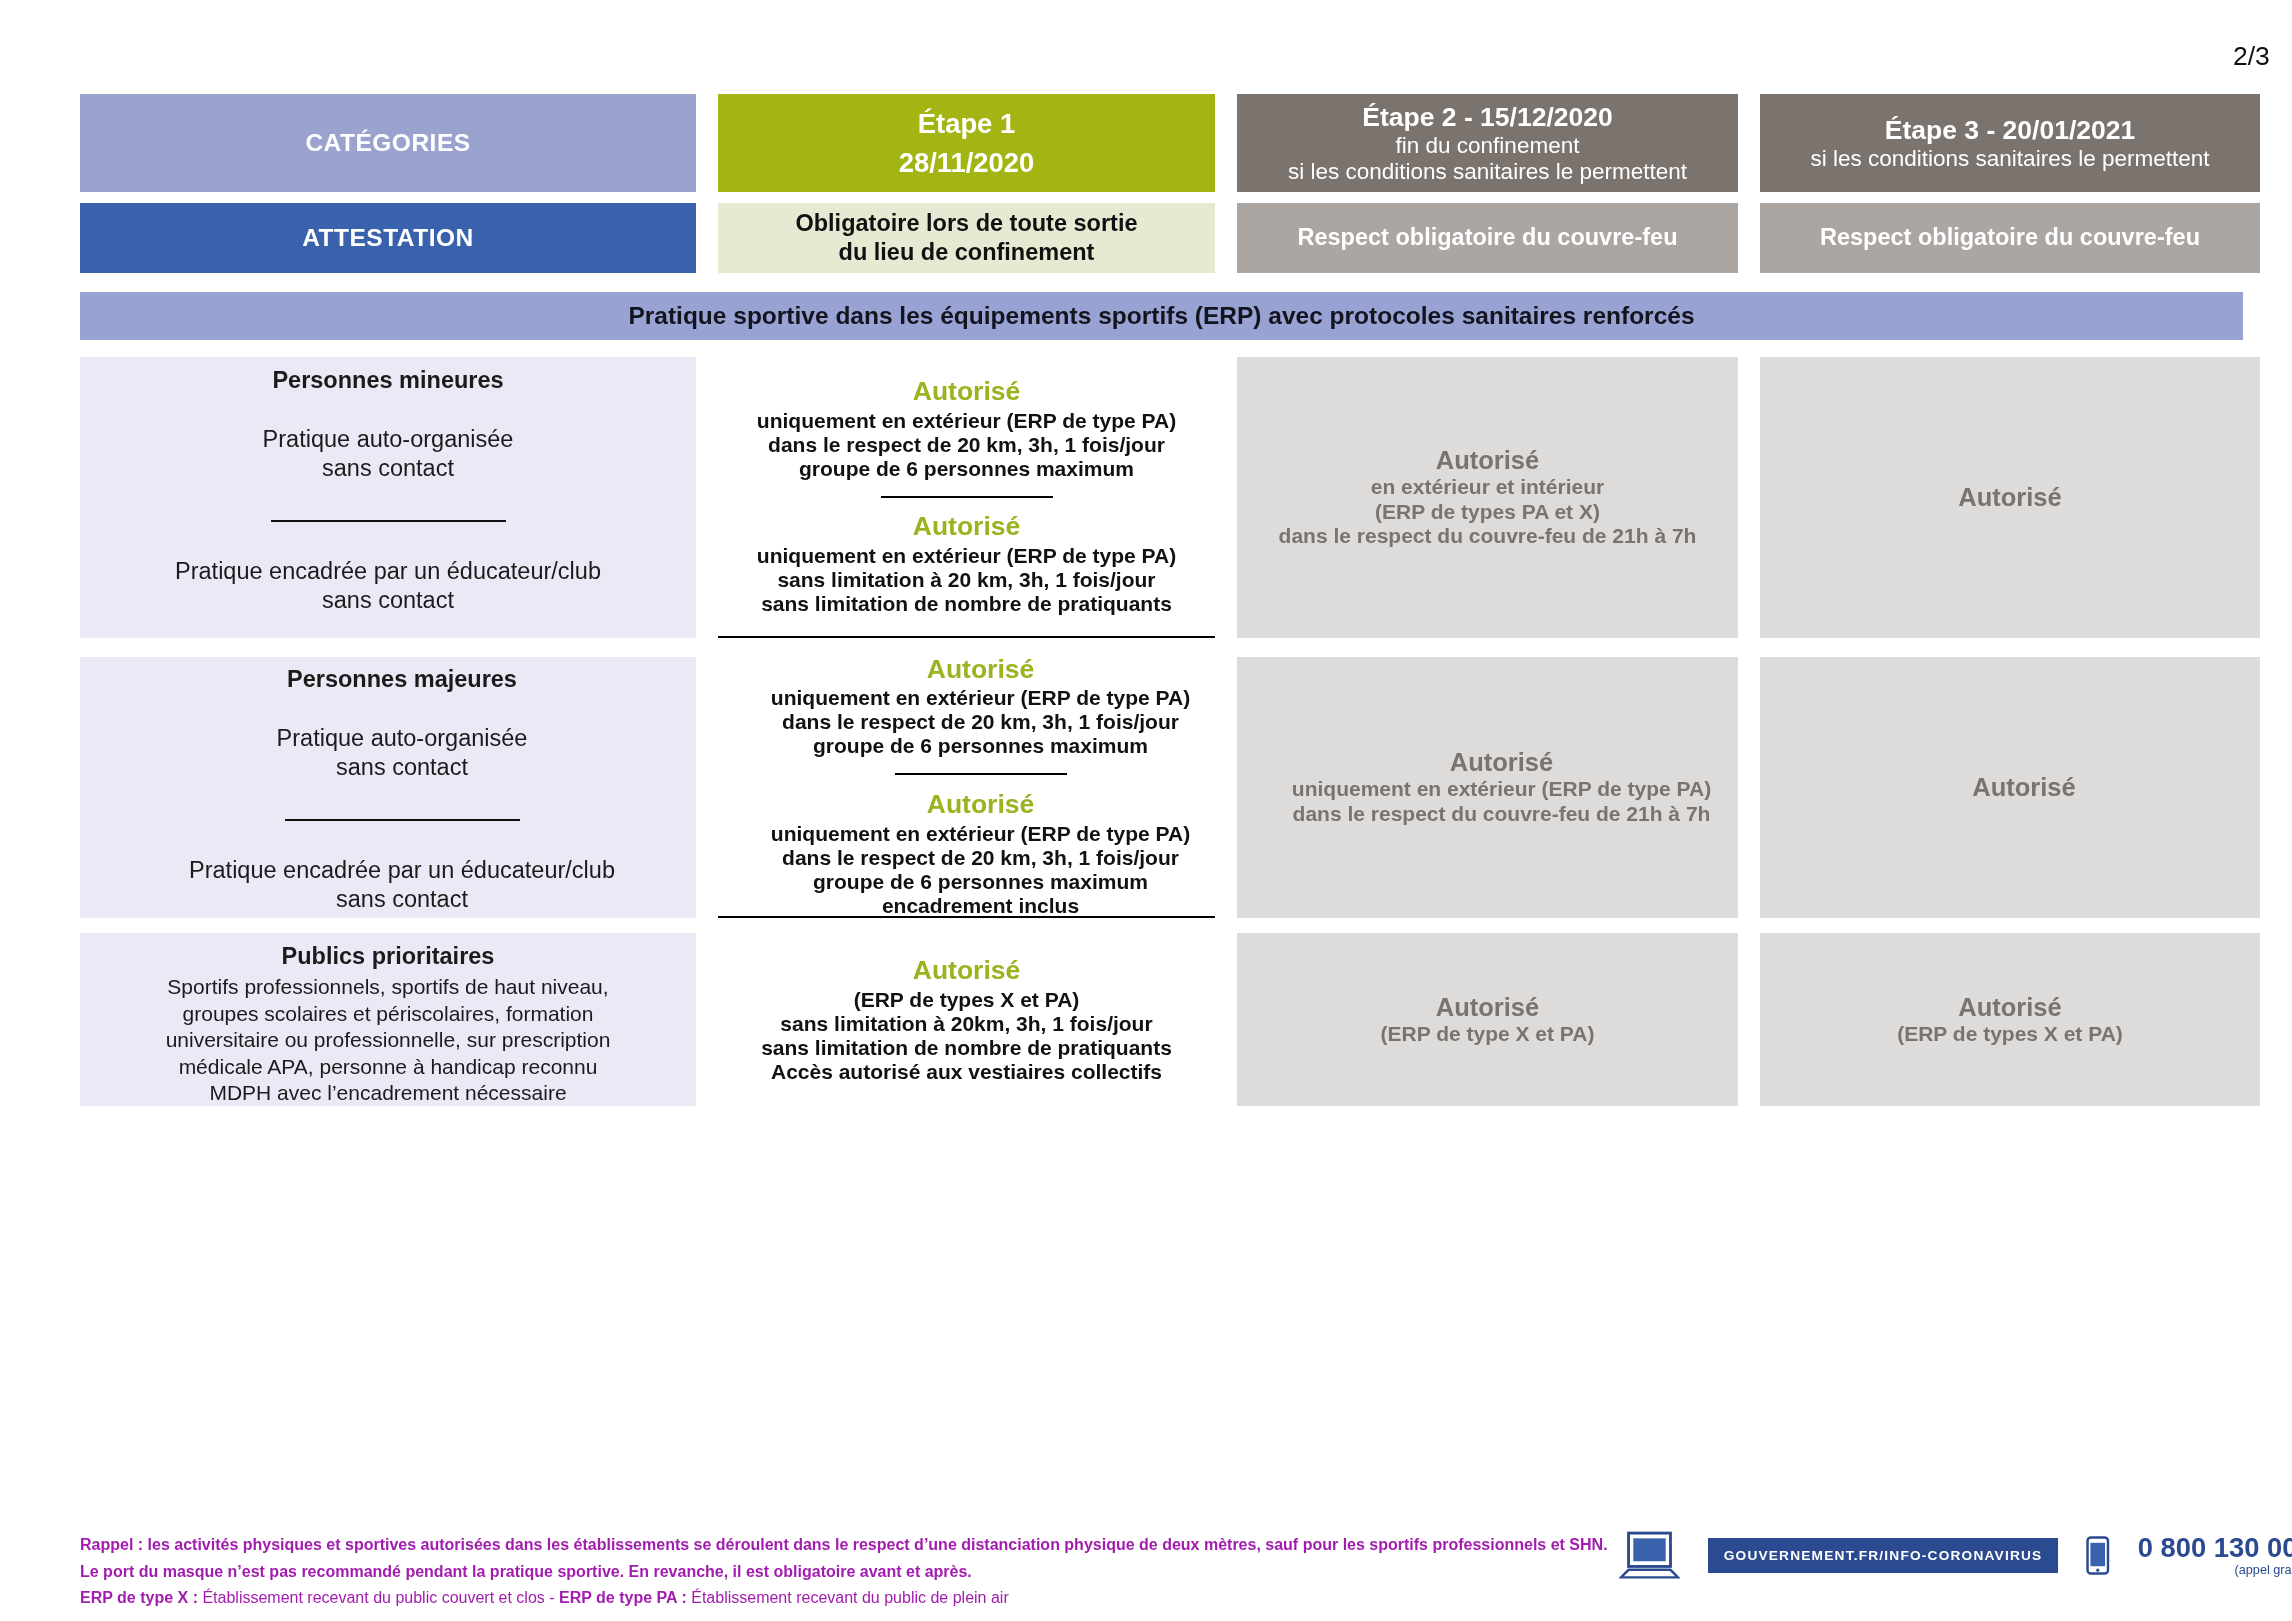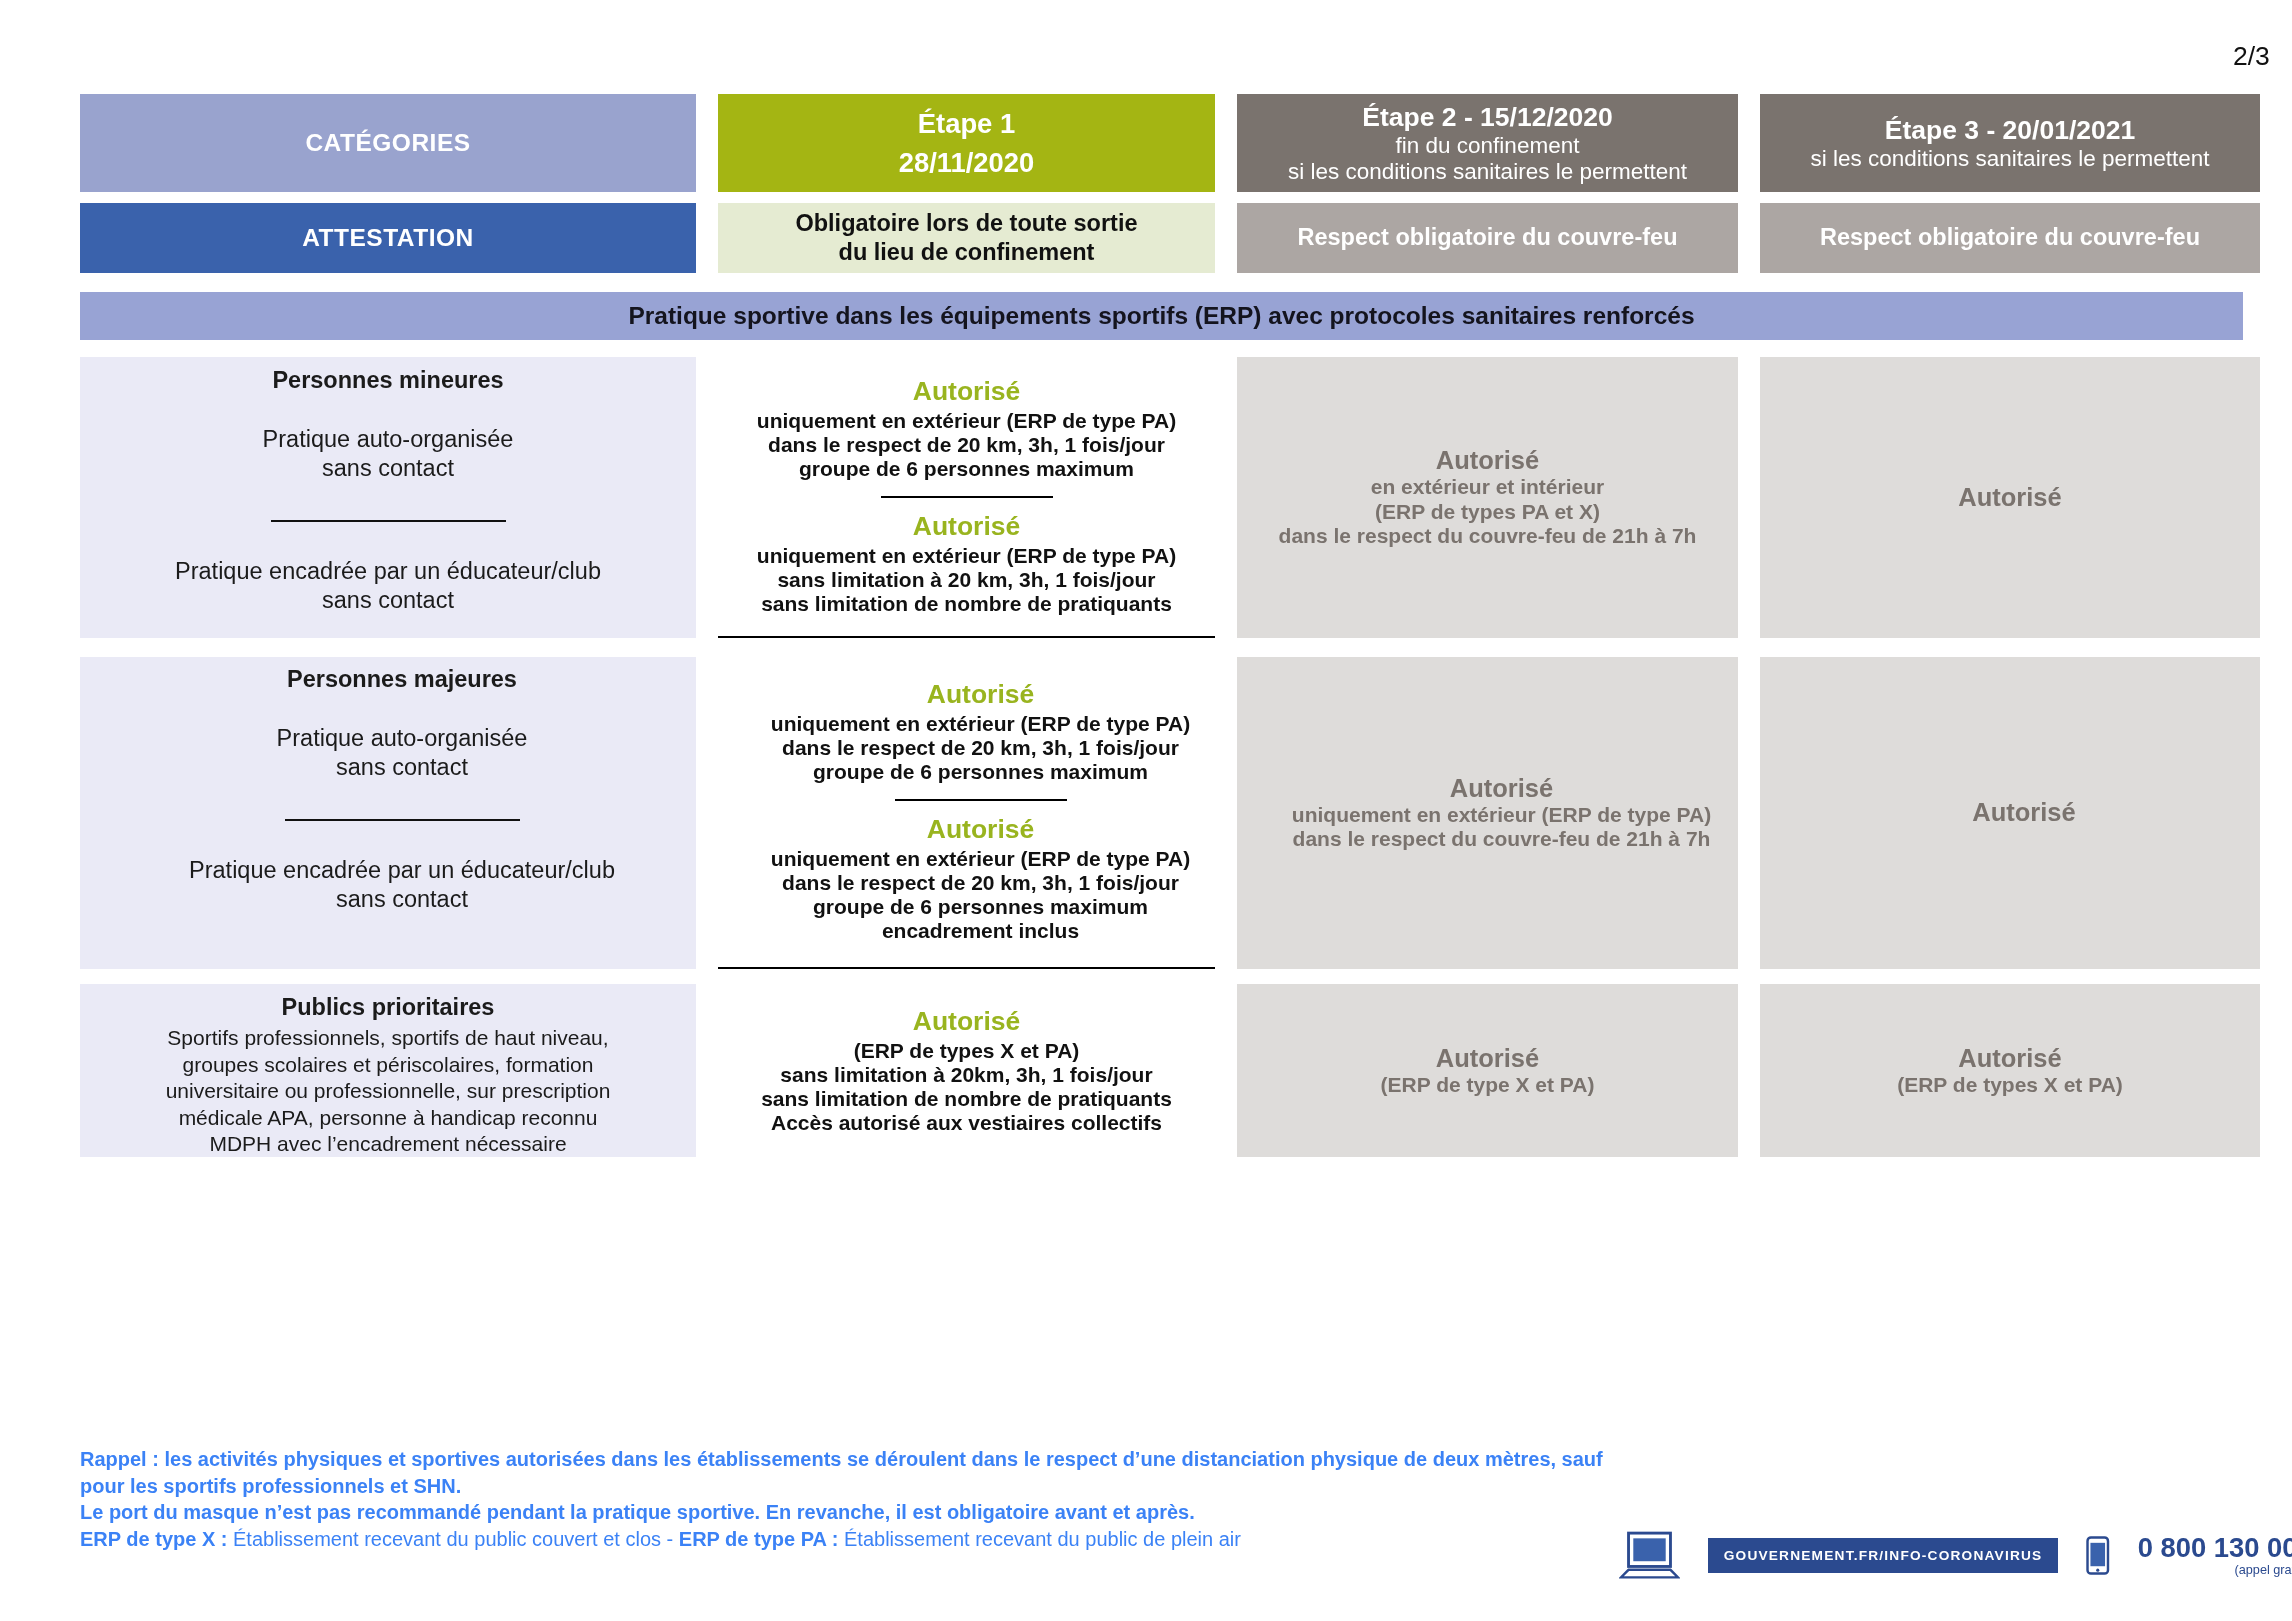--- a/index.html
+++ b/index.html
@@ -26,42 +26,42 @@
   .a-label{background:#3a62ac;color:#fff;font-weight:bold;font-size:24.5px;letter-spacing:0.5px;}
   .a-e1{background:#e5ebd2;color:#111;font-weight:bold;font-size:23.5px;line-height:29px;}
   .a-curfew{background:#aca6a3;color:#fff;font-weight:bold;font-size:23.5px;}
 
   
   .band{height:48px;margin-bottom:16.7px;background:#98a3d4;color:#14141e;font-weight:bold;font-size:24.5px;
         display:flex;align-items:center;justify-content:center;}
 
   
   .row-a{margin-bottom:18.6px;} .row-a .cell{height:281px;}
-  .row-b{margin-bottom:15.7px;} .row-b .cell{height:312px;padding-left:28px;}
+  .row-b{margin-bottom:15.7px;} .row-b .cell{height:261px;padding-left:28px;}
   .row-c .cell{height:173px;}
 
   .cat{background:#eaeaf6;justify-content:flex-start;padding-top:7.8px;box-sizing:border-box;}
   .cat-title{font-weight:bold;font-size:23.5px;margin-top:2px;}
   .cat-item{font-size:23.5px;line-height:29px;margin-top:31px;}
   .cat-divider{width:235px;border-top:2px solid #111;margin-top:37px;}
   .cat-item.second{margin-top:35px;}
   .cat-body{font-size:21px;line-height:26.5px;margin-top:3.9px;}
 
   .e1{background:#ffffff;}
   .e1.bordered{border-bottom:2.9px solid #000;box-sizing:border-box;}
   .status{color:#99b41f;font-weight:bold;font-size:26.5px;line-height:29px;margin-bottom:2.9px;}
   .detail{font-weight:bold;font-size:21px;line-height:24px;color:#111;}
   .e1-divider{width:172px;border-top:2.5px solid #000;margin:14.7px 0;}
 
   .gray{background:#dedcda;color:#7a736e;}
   .g-status{font-weight:bold;font-size:25.5px;line-height:29px;}
   .g-detail{font-weight:600;font-size:21px;line-height:24.5px;}
 
   
-  .footer-notes{position:absolute;left:80px;top:1446px;width:1529px;font-size:20px;line-height:26.5px;color:#3b82f6;}
+  .footer-notes{position:absolute;left:80px;top:1532px;width:1529px;font-size:16px;line-height:26.5px;color:#a21caf;}
   .note-bold{font-weight:bold;}
   .footer-right{position:absolute;left:1619px;top:1531px;display:flex;align-items:center;gap:28px;}
   .gov-bar{background:#2b4a8f;color:#fff;font-weight:bold;font-size:13.7px;letter-spacing:1.2px;
            padding:9.8px 15.7px;white-space:nowrap;}
   .phone-block{display:flex;flex-direction:column;align-items:flex-end;color:#2b4a8f;}
   .phone-number{font-weight:bold;font-size:27.4px;line-height:27.4px;white-space:nowrap;}
   .phone-note{font-size:12.7px;margin-top:1px;}
   .icon{flex:0 0 auto;display:block;}
 </style>
 </head>

